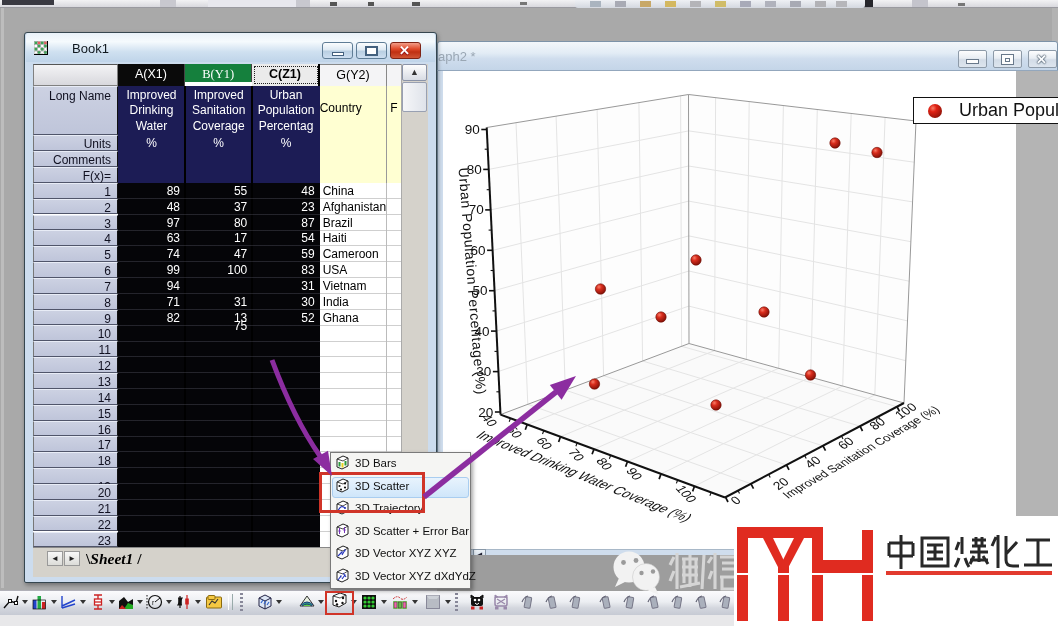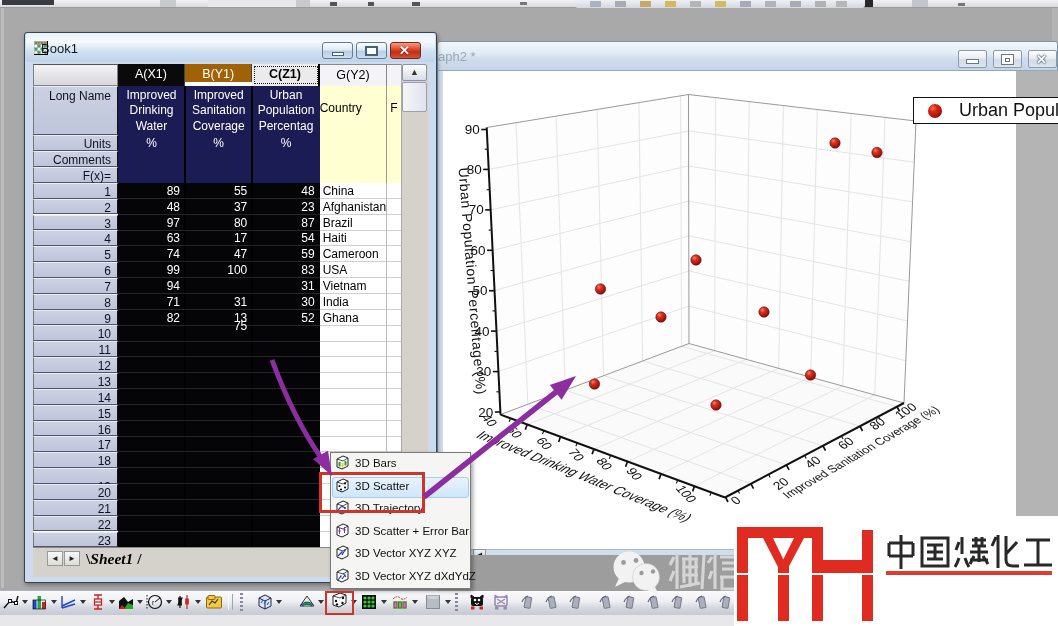--- a/index.html
+++ b/index.html
@@ -210,36 +210,36 @@
         <rect x="11.100000000000001" y="4.7" width="2.7" height="2.7" fill="#3aa655" stroke="#777" stroke-width="0.3"></rect>
         <rect x="1.5" y="7.9" width="2.7" height="2.7" fill="#3aa655" stroke="#777" stroke-width="0.3"></rect>
         <rect x="4.7" y="7.9" width="2.7" height="2.7" fill="#fff" stroke="#777" stroke-width="0.3"></rect>
         <rect x="7.9" y="7.9" width="2.7" height="2.7" fill="#3aa655" stroke="#777" stroke-width="0.3"></rect>
         <rect x="11.100000000000001" y="7.9" width="2.7" height="2.7" fill="#fff" stroke="#777" stroke-width="0.3"></rect>
         <rect x="1.5" y="11.100000000000001" width="2.7" height="2.7" fill="#fff" stroke="#777" stroke-width="0.3"></rect>
         <rect x="4.7" y="11.100000000000001" width="2.7" height="2.7" fill="#3aa655" stroke="#777" stroke-width="0.3"></rect>
         <rect x="7.9" y="11.100000000000001" width="2.7" height="2.7" fill="#fff" stroke="#777" stroke-width="0.3"></rect>
         <rect x="11.100000000000001" y="11.100000000000001" width="2.7" height="2.7" fill="#3aa655" stroke="#777" stroke-width="0.3"></rect>
       </svg></div>
-<div class="abs" style="left:41px;top:41px;font-size:13px;color:#10181f;">Book1</div>
+<div class="abs" style="left:72px;top:41px;font-size:13px;color:#10181f;">Book1</div>
 <div class="abs" style="left:322px;top:42px;width:31px;height:17px;background:linear-gradient(#fbfdfe,#dfeaf3 45%,#b9cfe2 55%,#cddef0);border:1px solid #5f7d96;border-radius:3px;">
       <div class="abs" style="left:9px;top:9px;width:12px;height:4px;background:#fff;border:1px solid #44617e;"></div>
     </div>
 <div class="abs" style="left:356px;top:42px;width:31px;height:17px;background:linear-gradient(#fbfdfe,#dfeaf3 45%,#b9cfe2 55%,#cddef0);border:1px solid #5f7d96;border-radius:3px;">
       <div class="abs" style="left:8px;top:3px;width:13px;height:10px;border:2px solid #44617e;background:#fff;box-shadow:inset 0 0 0 1.5px #fff;"></div>
     </div>
 <div class="abs" style="left:390px;top:42px;width:31px;height:17px;background:linear-gradient(#f29d88 0%,#e04a2a 40%,#c03012 60%,#d05535 100%);border:1px solid #7e2315;border-radius:3px;">
       <div class="abs" style="left:8px;top:0px;font-size:13px;font-weight:bold;color:#fff;text-shadow:0 1px 1px #801;">✕</div>
     </div>
 <div class="abs" style="left:33px;top:63.5px;width:395px;height:483.85px;background:#fff;"></div>
 <div class="abs" style="left:33px;top:63.5px;width:85px;height:22.0px;background:linear-gradient(#f3f3f5,#d8d8dd);border:1px solid #808080;border-top:1.5px solid #555;"></div>
 <div class="abs" style="left:118px;top:63.5px;width:67px;height:22.0px;background:#0a0a0a;border-right:1px solid #444;">
       <div style="text-align:center;color:#fff;font-size:12.5px;padding-top:3px;">A(X1)</div>
     </div>
-<div class="abs" style="left:185px;top:63.5px;width:67.30000000000001px;height:18px;background:#a16207;border-right:1px solid #444;">
+<div class="abs" style="left:185px;top:63.5px;width:67.30000000000001px;height:18px;background:#15803d;border-right:1px solid #444;font-family:Liberation Serif, serif;">
       <div style="text-align:center;color:#fff;font-size:12.5px;padding-top:3px;">B(Y1)</div>
     </div>
 <div class="abs" style="left:252.3px;top:63.5px;width:67.39999999999998px;height:22.0px;background:#ebebeb;outline:1.5px dotted #222;outline-offset:-3px;border-right:2.5px solid #000;">
       <div style="text-align:center;color:#000;font-size:12.5px;font-weight:bold;padding-top:3px;">C(Z1)</div>
     </div>
 <div class="abs" style="left:319.7px;top:63.5px;width:67.5px;height:22.0px;background:#f4f4f6;border-right:1px solid #888;border-top:1px solid #888;">
       <div style="text-align:center;color:#000;font-size:12.5px;padding-top:3px;">G(Y2)</div>
     </div>
 <div class="abs" style="left:387.2px;top:63.5px;width:13.800000000000011px;height:22.0px;background:#f4f4f6;border-top:1px solid #888;"></div>
 <div class="abs" style="left:33px;top:85.5px;width:85px;height:49.0px;background:linear-gradient(#ccd1e2,#bfc5da);border-right:1.5px solid #111;border-bottom:1px solid #50556a;border-top:1px solid #e8ecf6;color:#101020;font-size:12px;text-align:right;padding:2px 6px 0 0;border-left:1px solid #777;">Long Name</div>

